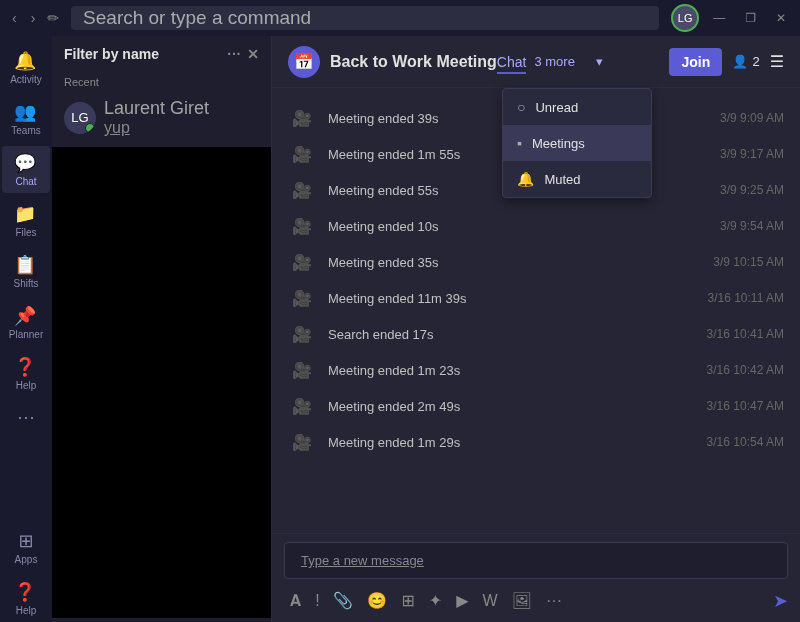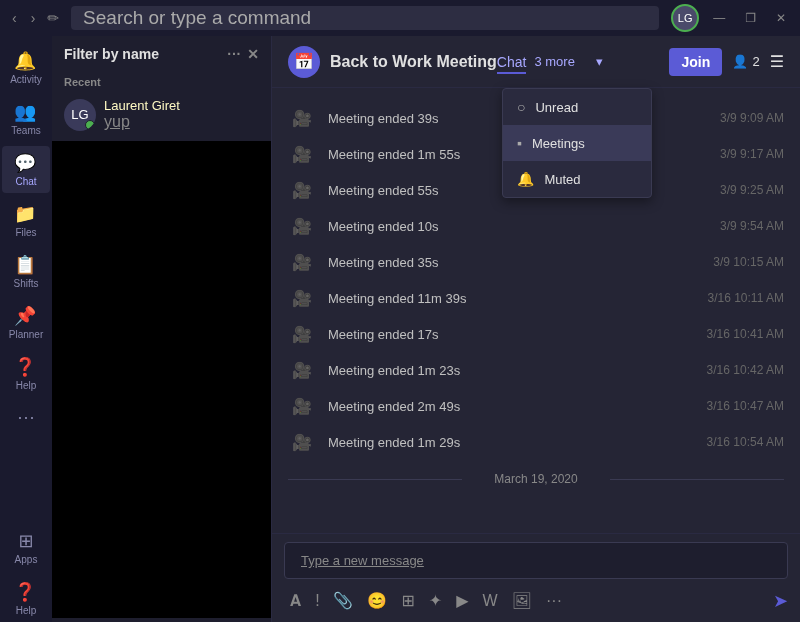--- a/index.html
+++ b/index.html
@@ -140,21 +140,20 @@
     }
     .panel-header-btn {
       color: #888;
       cursor: pointer;
       font-size: 14px;
     }
     .section-label {
       font-size: 11px;
       color: #888;
       padding: 4px 12px;
-      font-weight: bold;
     }
     .contact-item {
       display: flex;
       align-items: center;
       padding: 6px 12px;
       gap: 8px;
       cursor: pointer;
     }
     .contact-avatar {
       width: 32px;
@@ -179,22 +178,22 @@
       height: 8px;
       background: #4caf50;
       border-radius: 50%;
       border: 1px solid #1e1e2e;
     }
     .contact-info {
       display: flex;
       flex-direction: column;
     }
     .contact-name {
-      font-size: 13px;
-      color: #fef9c3;
+      font-size: 18px;
+      color: #a3a3a3;
     }
     .contact-status {
       font-size: 16px;
       color: #888;
       text-decoration: underline;
     }
     .black-box {
       background: #000;
       flex: 1;
       margin: 4px 0;
@@ -556,40 +555,39 @@
         <span class="message-time">3/9 10:15 AM</span>
       </div>
 
       <div class="message-row">
         <div class="video-icon">🎥</div>
         <span class="message-text">Meeting ended  11m 39s</span>
         <span class="message-time">3/16 10:11 AM</span>
       </div>
       <div class="message-row">
         <div class="video-icon">🎥</div>
-        <span class="message-text">Meeting ended  17s</span>
+        <span class="message-text">Search ended  17s</span>
         <span class="message-time">3/16 10:41 AM</span>
       </div>
       <div class="message-row">
         <div class="video-icon">🎥</div>
         <span class="message-text">Meeting ended  1m 23s</span>
         <span class="message-time">3/16 10:42 AM</span>
       </div>
       <div class="message-row">
         <div class="video-icon">🎥</div>
         <span class="message-text">Meeting ended  2m 49s</span>
         <span class="message-time">3/16 10:47 AM</span>
       </div>
       <div class="message-row">
         <div class="video-icon">🎥</div>
         <span class="message-text">Meeting ended  1m 29s</span>
         <span class="message-time">3/16 10:54 AM</span>
       </div>
 
-      <div class="date-divider">March 19, 2020</div>
 
     </div>
 
     <div class="input-area">
       <div class="message-input">
         <span>Type a new message</span>
       </div>
       <div class="toolbar">
         <span class="tool-btn">𝐀</span>
         <span class="tool-btn">!</span>

